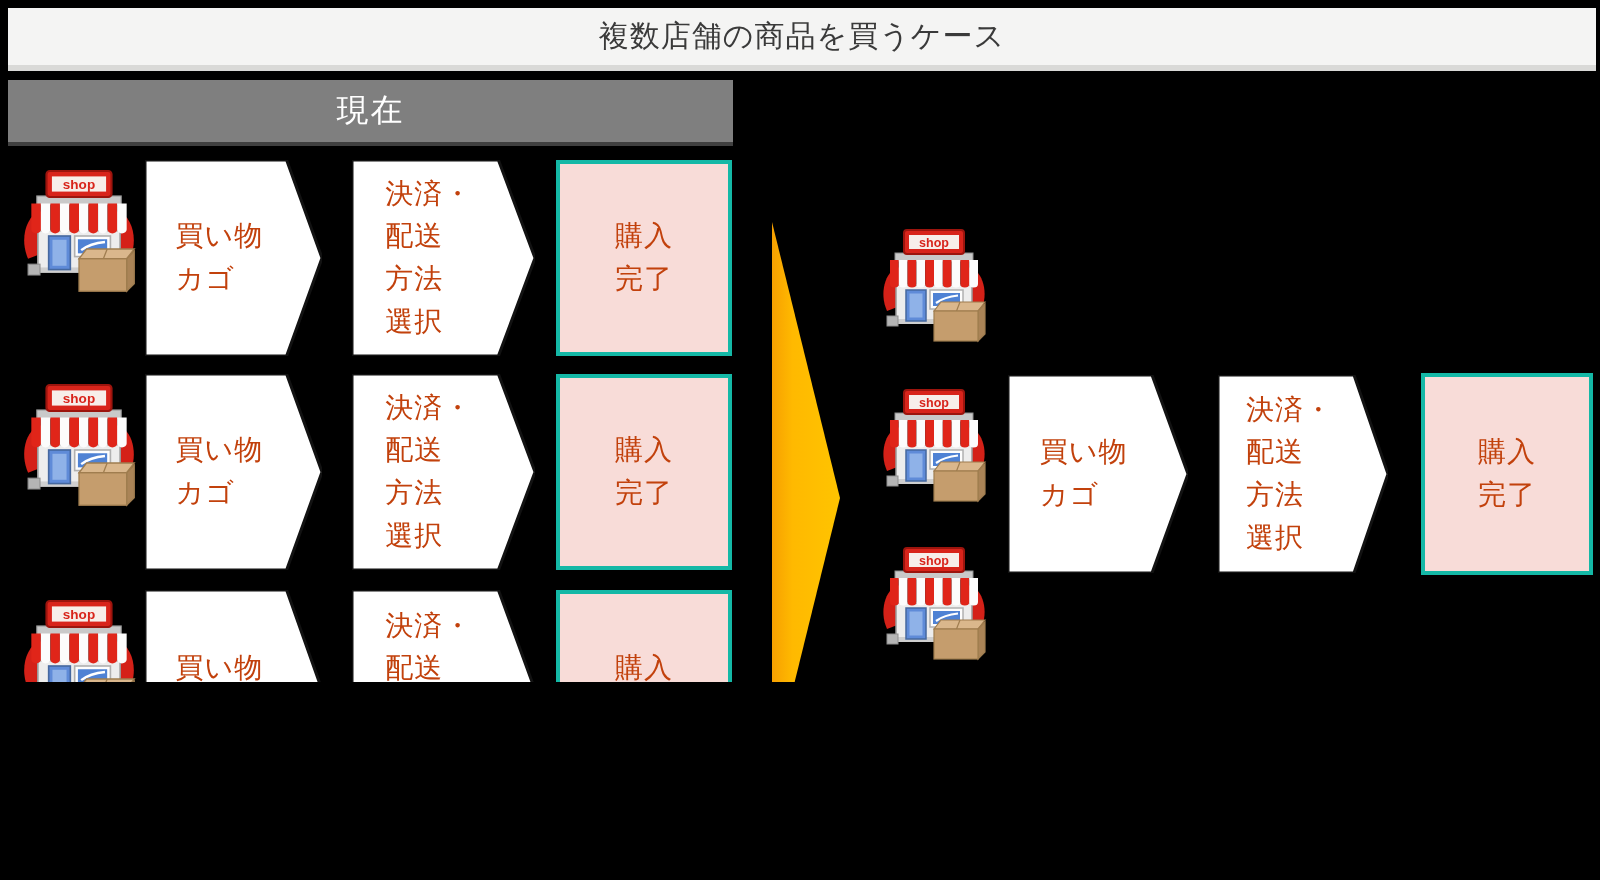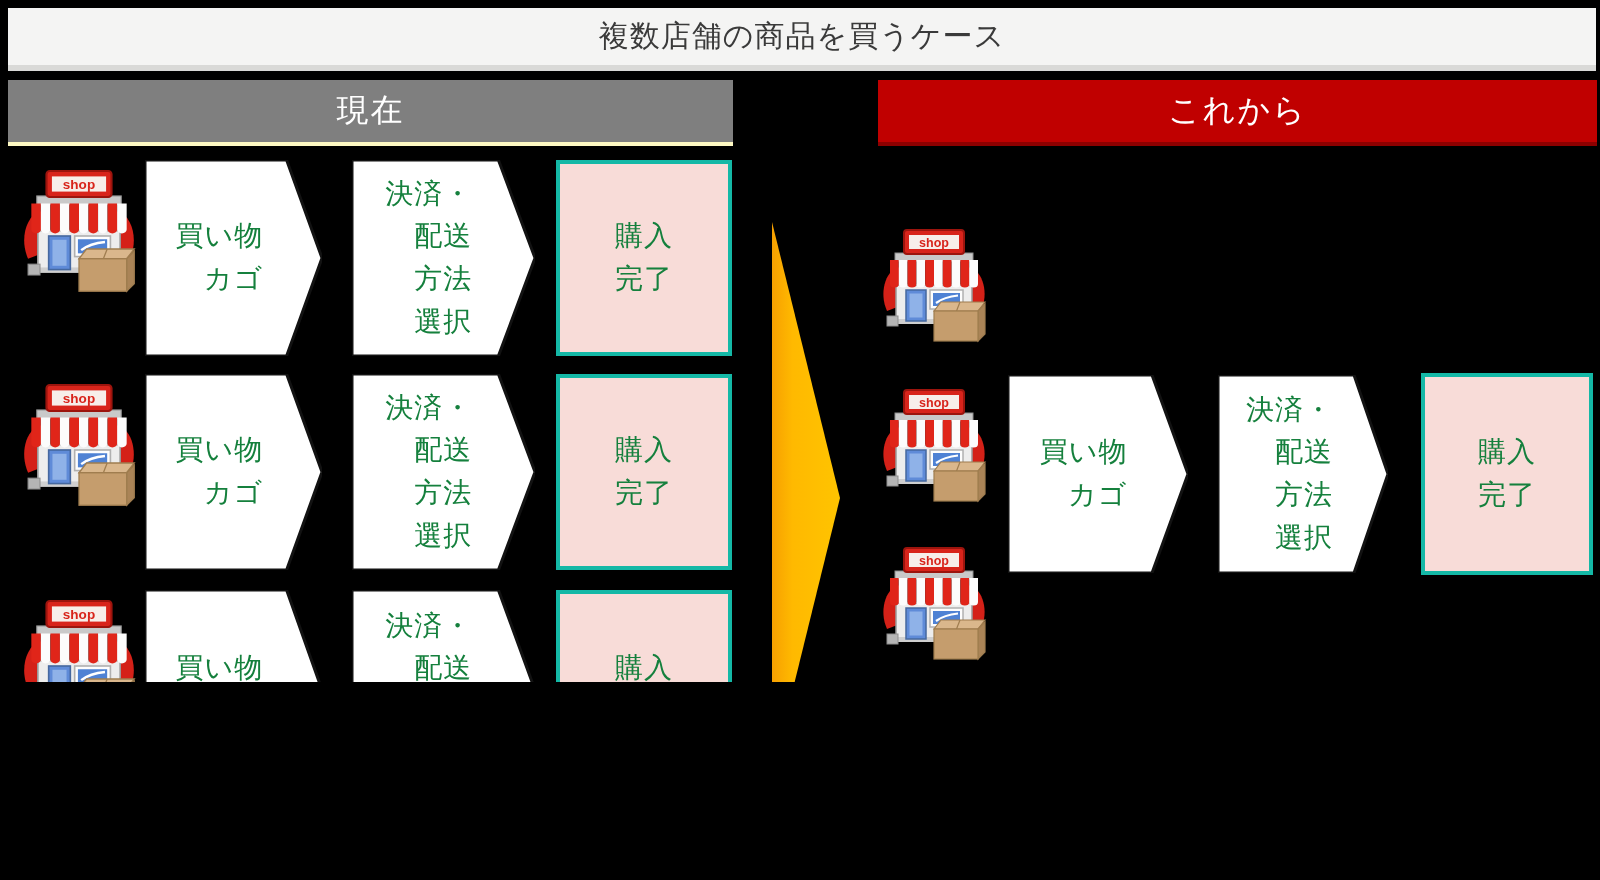--- a/index.html
+++ b/index.html
@@ -13,32 +13,32 @@
     background:#f4f4f3;border-bottom:6px solid #d9d9d7;
     display:flex;align-items:center;justify-content:center;
   }
   .banner .title{font-size:30px;color:#3a3a3a;font-weight:500;letter-spacing:1px;}
   
   .bar{
     position:absolute;top:80px;height:62px;
     display:flex;align-items:center;justify-content:center;
     color:#fff;font-size:32px;font-weight:500;letter-spacing:2px;
   }
-  .bar.current{left:8px;width:725px;background:#7f7f7f;border-bottom:4px solid #fef9c3;}
+  .bar.current{left:8px;width:725px;background:#7f7f7f;border-bottom:4px solid #404040;}
   .bar.future{left:878px;width:719px;background:#c00000;border-bottom:4px solid #8d0000;}
   
   .chev{position:absolute;}
   .chev svg{position:absolute;inset:0;width:100%;height:100%;display:block;}
   .box-complete{
     position:absolute;background:#f8dcd8;border:4px solid #14b8a6;box-sizing:border-box;
   }
   .shape-label{
     position:absolute;inset:0;display:flex;align-items:center;justify-content:center;
-    text-align:right;white-space:pre-line;font-size:28px;line-height:1.52;
-    color:#15803d;font-weight:500;letter-spacing:1px;
+    text-align:left;white-space:pre-line;font-size:28px;line-height:1.52;
+    color:#c2410c;font-weight:500;letter-spacing:1px;
   }
   .chev .shape-label{padding-right:16%;}
   
   .shop{position:absolute;}
   
   .transition{position:absolute;left:772px;top:222px;width:68px;height:552px;}
   .transition svg{width:100%;height:100%;display:block;}
   .hiddendefs{position:absolute;width:0;height:0;overflow:hidden;}
 </style>
 </head>
@@ -105,23 +105,20 @@
     </defs>
   </svg>
 
   <div class="banner">
     <div class="title">複数店舗の商品を買うケース</div>
   </div>
 
   <div class="bar current">
     <span>現在</span>
   </div>
-  <div class="bar future">
-    <span>これから</span>
-  </div>
 
   <svg class="shop" style="left:14px;top:166px;width:130px;height:140px">
       <use href="#shopdef"></use>
     </svg>
   <div class="chev" style="left:145px;top:160px;width:177px;height:196px">
     <svg viewBox="0 0 100 100" preserveAspectRatio="none">
         <polygon points="0,0 80,0 100,50 80,100 0,100" fill="#ffffff" stroke="#121212" stroke-width="3" vector-effect="non-scaling-stroke"></polygon>
       </svg>
     <div class="shape-label">買い物
 カゴ</div>

